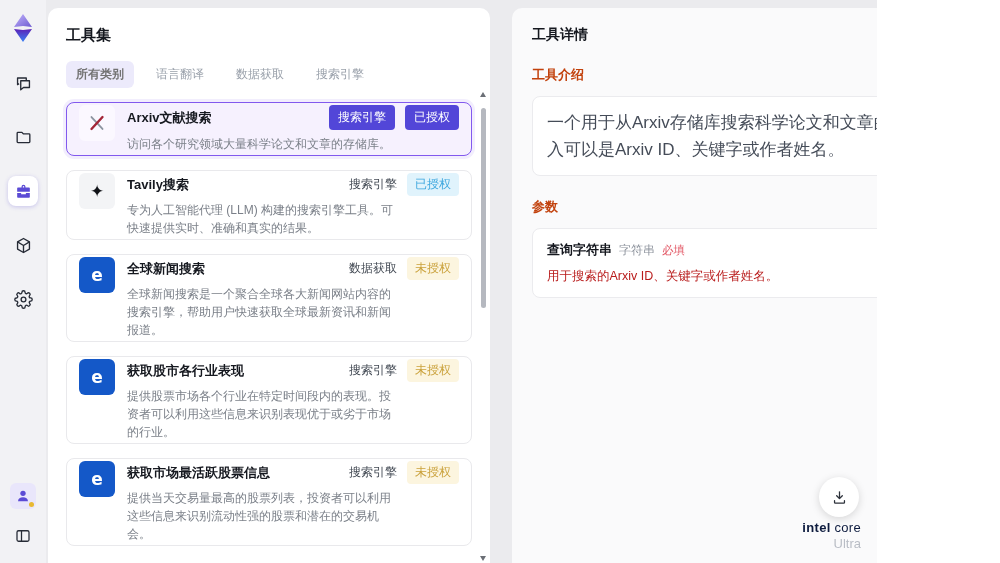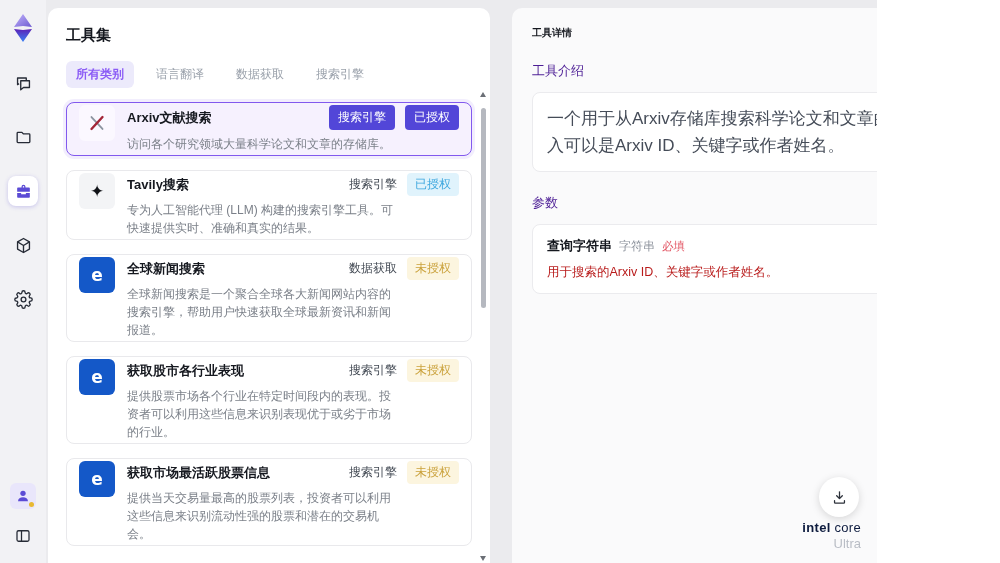--- a/index.html
+++ b/index.html
@@ -23,21 +23,21 @@
   .avatar-dot { position:absolute; right:2px; bottom:2px; width:5px; height:5px; border-radius:50%; background:#e8b931; }
   .panel-toggle { width:26px; height:26px; display:flex; align-items:center; justify-content:center; color:#262b36; cursor:pointer; }
   .panel-toggle svg { width:18px; height:18px; }
 
   
   .list-card { position:absolute; left:48px; top:8px; width:442px; height:555px; background:#ffffff;
                border-radius:10px 10px 0 0; padding:16px 18px 0 18px; }
   .page-title { font-size:15px; font-weight:bold; color:#15181f; margin:2px 0 16px 0; }
   .tabs { display:flex; align-items:center; gap:12px; margin-bottom:14px; }
   .tab { font-size:12px; color:#9aa1ab; padding:5px 10px; border-radius:6px; cursor:pointer; white-space:nowrap; }
-  .tab.active { background:#eceafb; color:#8b5cf6; font-weight:bold; }
+  .tab.active { background:#eceafb; color:#737373; font-weight:bold; }
 
   .tool-list { position:relative; }
   .tool-item { display:flex; gap:12px; padding:2px 12px; border:1px solid #e9e9ec; border-radius:8px;
                margin-bottom:14px; background:#fff; align-items:flex-start; cursor:pointer; }
   .tool-item.selected { background:#f6f1fe; border:1.5px solid #8259ee; box-shadow:0 0 0 3px rgba(130,89,238,.10); }
   .tool-icon { width:36px; height:36px; border-radius:6px; background:#f3f4f6; flex:none;
                display:flex; align-items:center; justify-content:center; overflow:hidden; }
   .tool-item.selected .tool-icon { background:#fbf8ff; }
   .tool-icon.blue { background:#1458c8; }
   .tool-icon svg { width:22px; height:22px; }
@@ -57,22 +57,22 @@
   
   .scrollbar { position:absolute; right:3px; top:84px; bottom:2px; width:7px; }
   .sb-arrow { position:absolute; left:0; width:0; height:0; border-left:3.5px solid transparent; border-right:3.5px solid transparent; cursor:pointer; }
   .sb-arrow.up { top:0; border-bottom:5px solid #6b6f76; }
   .sb-arrow.down { bottom:0; border-top:5px solid #6b6f76; }
   .sb-thumb { position:absolute; left:1px; top:16px; height:200px; width:5px; background:#b5b8bf; border-radius:3px; cursor:grab; }
 
   
   .detail-card { position:absolute; left:512px; top:8px; width:488px; height:555px; background:#fafafb;
                  border-radius:10px 0 0 0; padding:18px 20px; }
-  .detail-title { font-size:10px; font-weight:bold; color:#15181f; margin-bottom:22px; }
-  .section-heading { font-size:13px; font-weight:normal; color:#4c1d95; margin-bottom:12px; }
+  .detail-title { font-size:14px; font-weight:bold; color:#15181f; margin-bottom:22px; }
+  .section-heading { font-size:13px; font-weight:bold; color:#c2410c; margin-bottom:12px; }
   .box { background:#ffffff; border:1px solid #ebebee; border-radius:8px; padding:12px 14px; margin-bottom:22px; }
   .intro-text { font-size:17px; color:#454c58; line-height:1.6; }
   .param-head { display:flex; align-items:baseline; gap:7px; }
   .param-name { font-size:13px; font-weight:bold; color:#15181f; }
   .param-type { font-size:12px; color:#8b919b; }
   .param-required { font-size:11.5px; color:#e25563; }
   .param-desc { font-size:12.5px; color:#b91c1c; margin-top:9px; }
 
   
   .fab { position:absolute; right:18px; bottom:46px; width:40px; height:40px; border-radius:50%;

